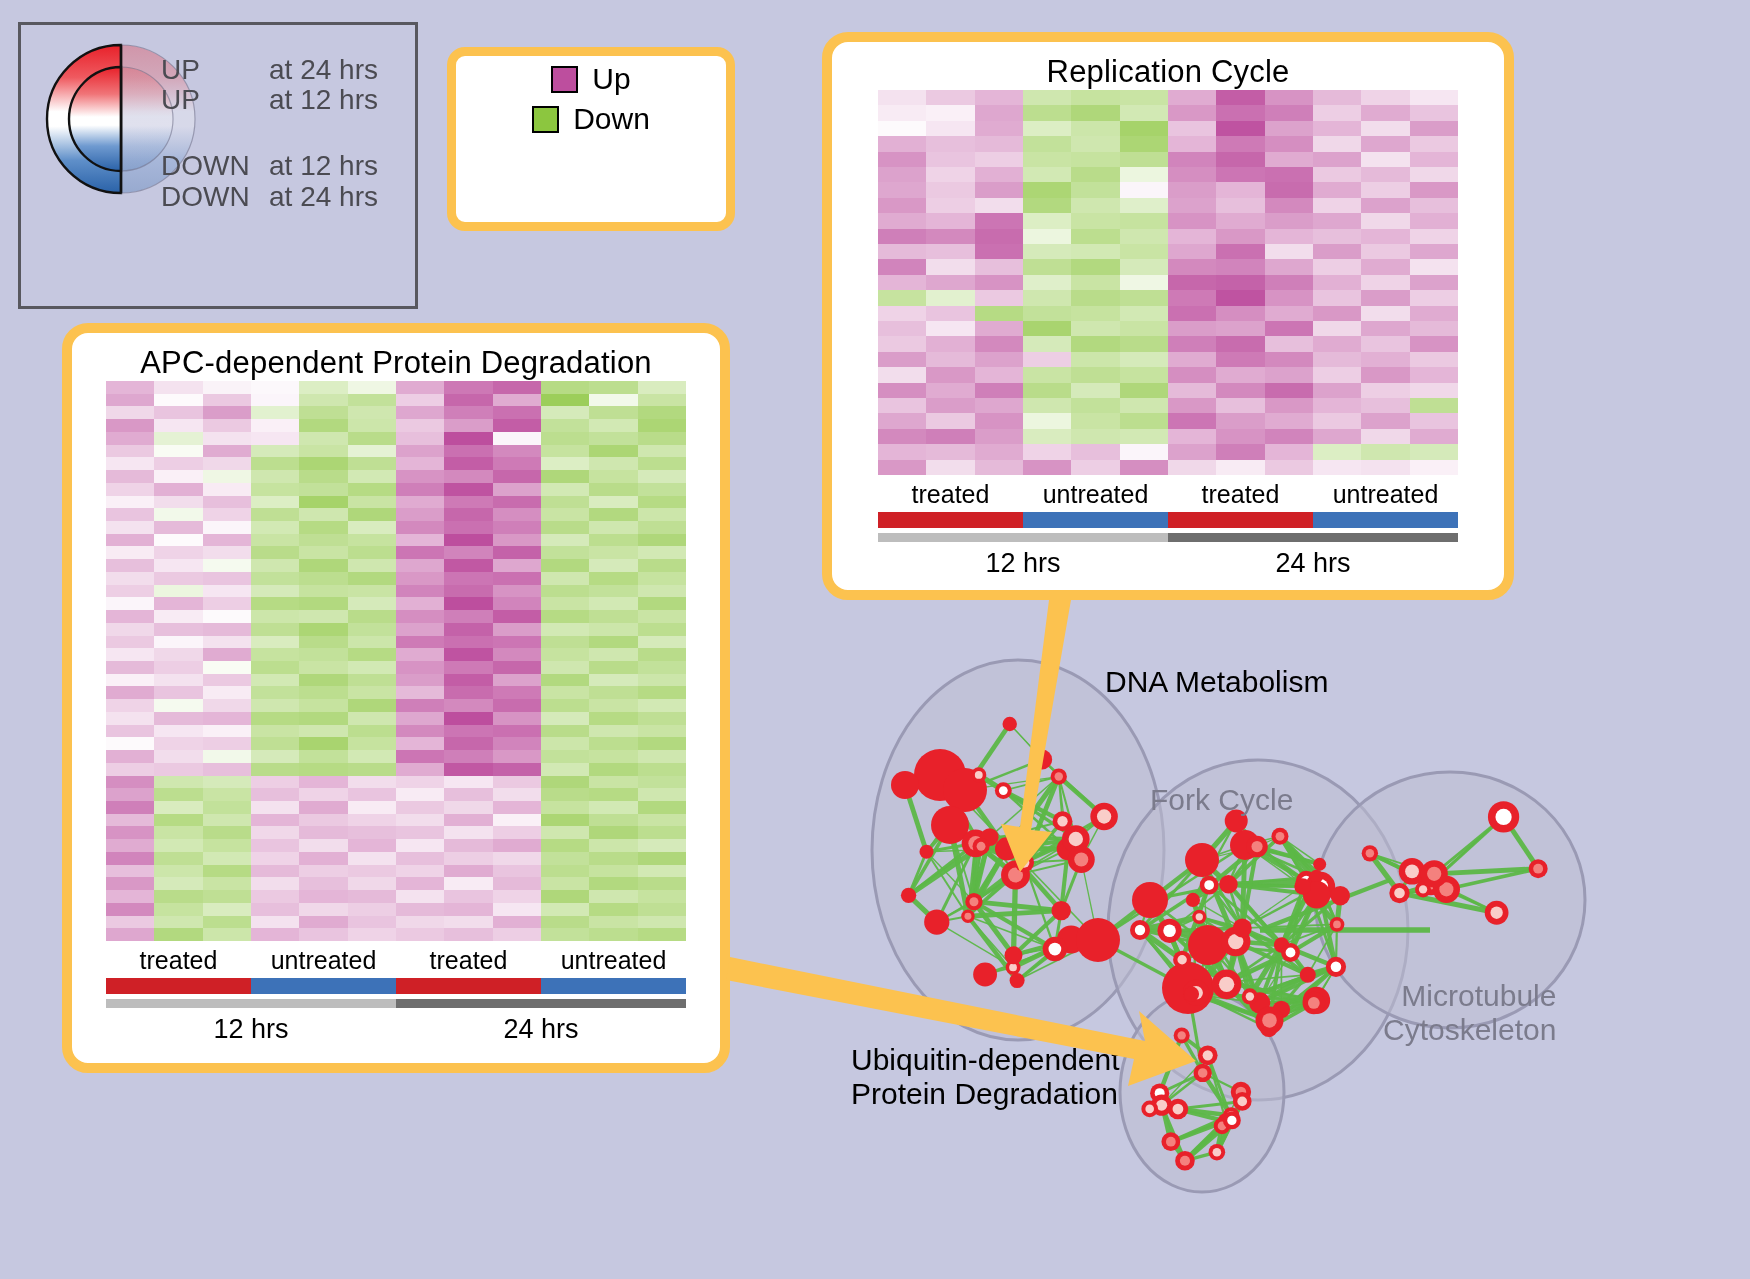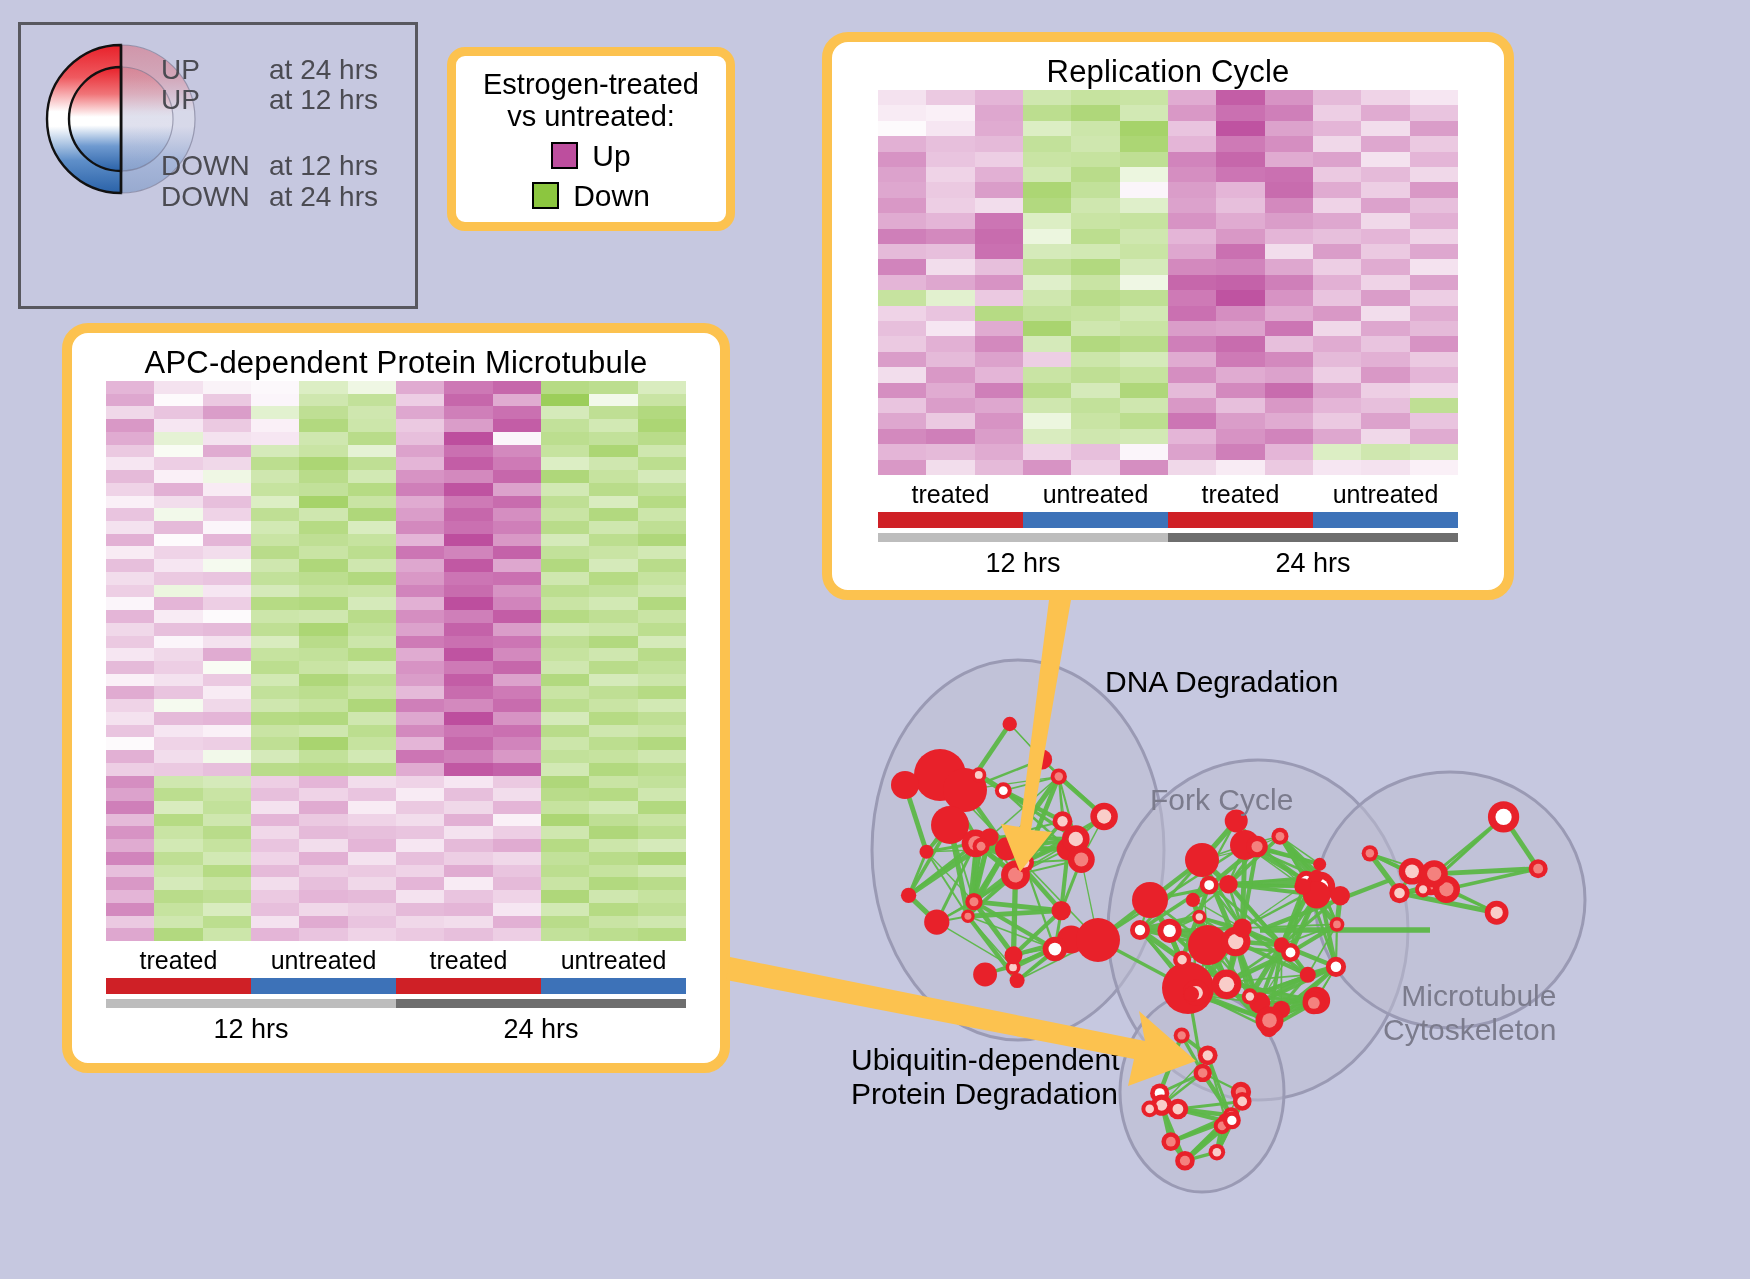--- a/index.html
+++ b/index.html
@@ -126,36 +126,32 @@
         <span class="key-lbl">DOWN</span>
         <span class="key-time">at 24 hrs</span>
       </div>
     </div>
 
     <div id="key-foot">
     </div>
   </div>
 
   <div id="updown-panel">
-    <div id="updown-title">
-      <div>Estrogen-treated</div>
-      <div>vs untreated:</div>
-    </div>
     <div class="ud-item">
       <span class="ud-sw" id="sw-up" style="background: rgb(189, 78, 158);"></span>
       <span class="ud-txt">Up</span>
     </div>
     <div class="ud-item">
       <span class="ud-sw" id="sw-down" style="background: rgb(140, 198, 63);"></span>
       <span class="ud-txt">Down</span>
     </div>
   </div>
 
   <div class="hm-panel" id="panel-apc">
-    <div class="hm-title">APC-dependent Protein Microtubule</div>
+    <div class="hm-title">APC-dependent Protein Degradation</div>
     <div class="hm-grid" id="grid-apc" style="width: 580px; height: 560px; grid-template-columns: repeat(12, 1fr); grid-template-rows: repeat(44, 1fr);">
         <div class="hm-cell" style="background: rgb(228, 181, 215);"></div>
         <div class="hm-cell" style="background: rgb(244, 226, 239);"></div>
         <div class="hm-cell" style="background: rgb(250, 243, 248);"></div>
         <div class="hm-cell" style="background: rgb(252, 248, 251);"></div>
         <div class="hm-cell" style="background: rgb(220, 238, 196);"></div>
         <div class="hm-cell" style="background: rgb(239, 247, 228);"></div>
         <div class="hm-cell" style="background: rgb(224, 171, 209);"></div>
         <div class="hm-cell" style="background: rgb(205, 120, 181);"></div>
         <div class="hm-cell" style="background: rgb(198, 103, 171);"></div>
@@ -1562,21 +1558,21 @@
         <circle cx="450.93111038957557" cy="492.00802701607785" r="10.174639917695472" fill="#e8212a"></circle>
         <circle cx="450.93111038957557" cy="492.00802701607785" r="5.290812757201646" fill="#f4817e"></circle>
         <circle cx="452.21269179323076" cy="501.43752744890185" r="9.32932098765432" fill="#e8212a"></circle>
         <circle cx="452.21269179323076" cy="501.43752744890185" r="4.851246913580247" fill="#f9cdc9"></circle>
         <circle cx="308" cy="340" r="22" fill="#e8212a"></circle>
         <circle cx="350" cy="330" r="10" fill="#e8212a"></circle>
         <circle cx="350" cy="330" r="5.2" fill="#ffffff"></circle>
       </g>
     </svg>
 
-  <div class="net-label" id="lbl-dna">DNA Degradation</div>
+  <div class="net-label" id="lbl-dna">DNA Metabolism</div>
   <div class="net-label" id="lbl-cc">Fork Cycle</div>
   <div class="net-label" id="lbl-ubi">Ubiquitin-dependent
 Protein Degradation</div>
   <div class="net-label" id="lbl-mt">Microtubule
 Cytoskeleton</div>
 
   <svg class="fig" style="pointer-events:none" viewBox="0 0 1750 1279">
 
     <path d="M1071,600 L1031,830 L1052,832 L1020,872 L1001,824 L1020,827 L1049,600 Z" fill="#fcc24f"></path>
 

